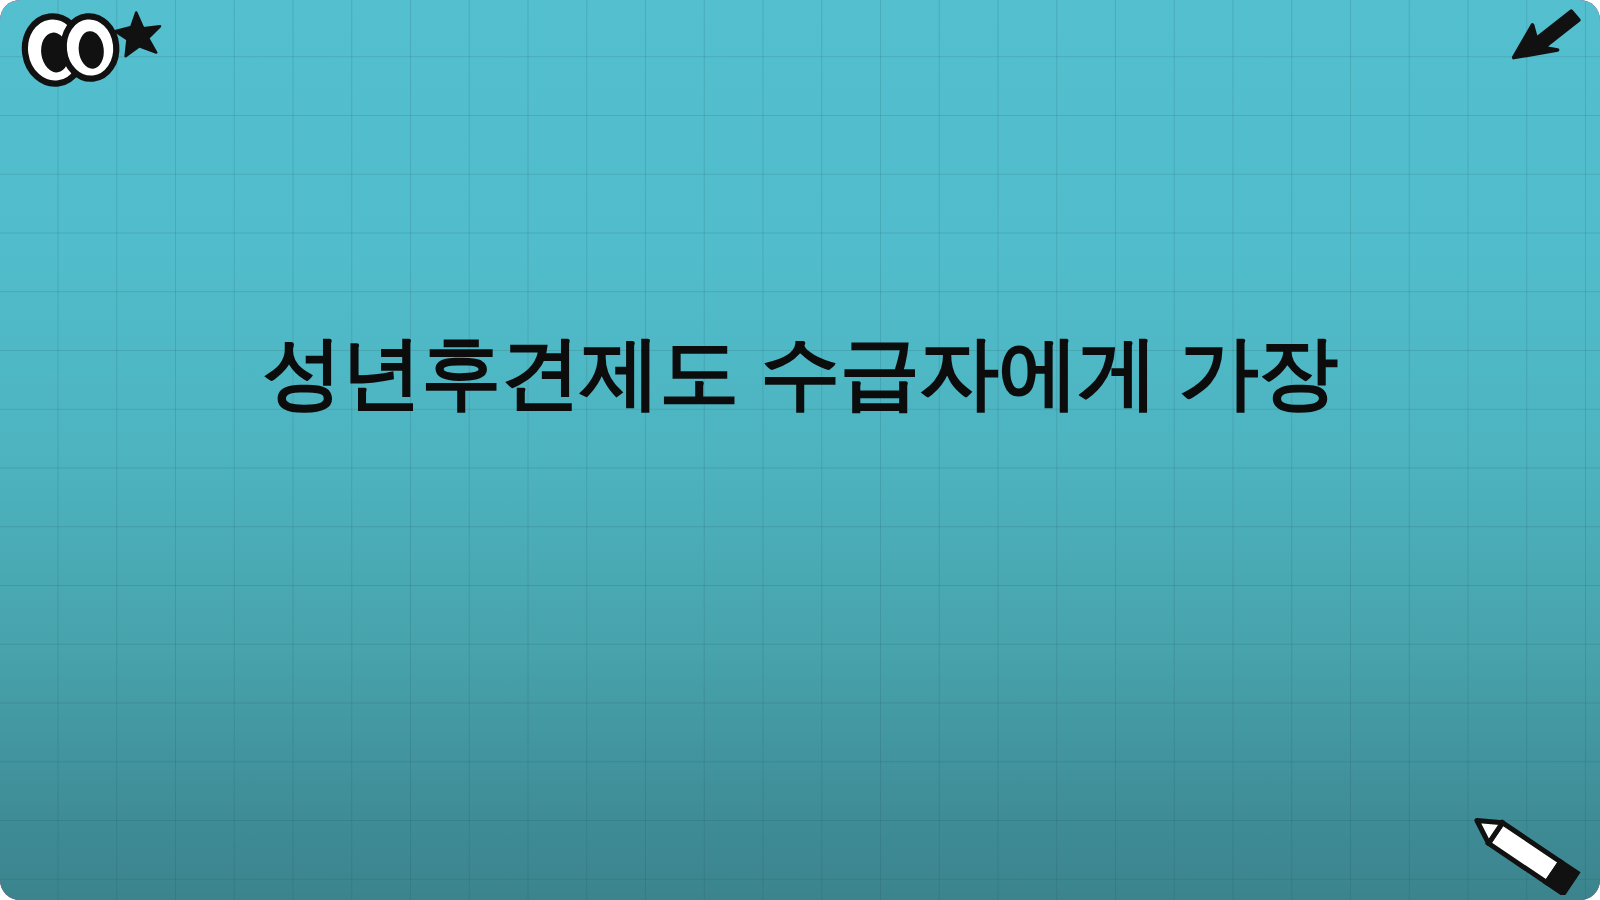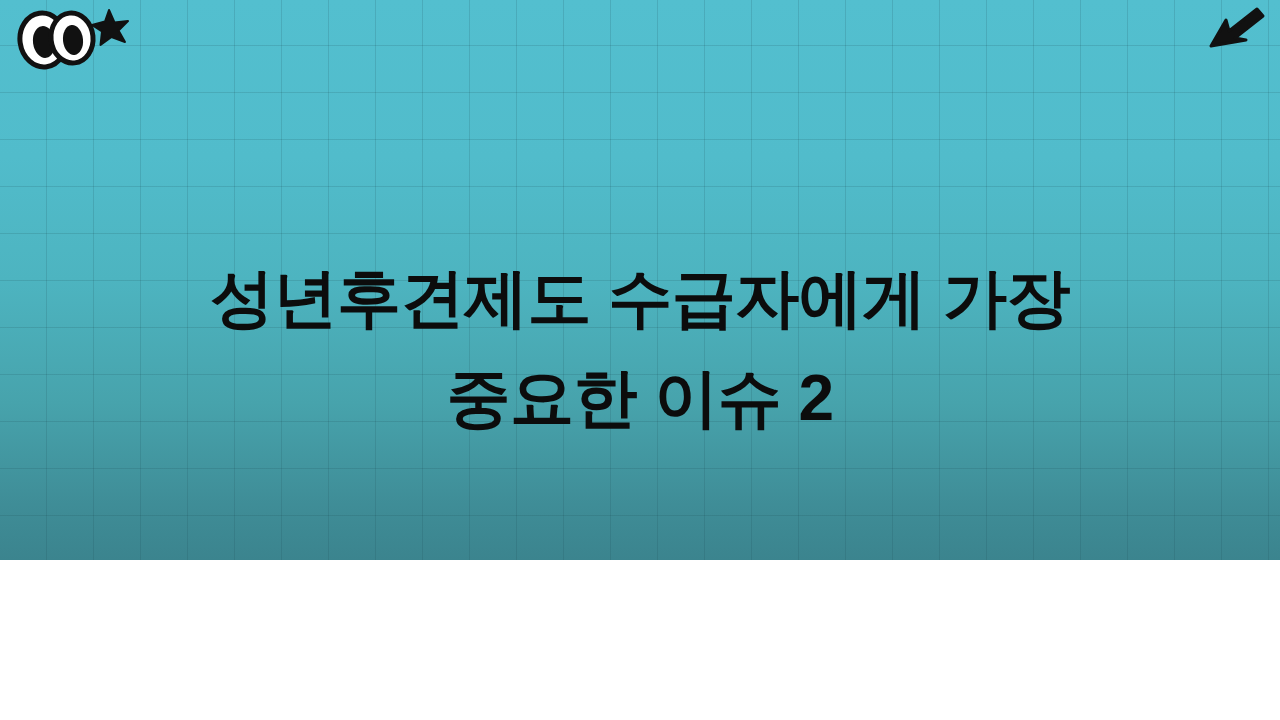--- a/index.html
+++ b/index.html
@@ -11,23 +11,24 @@
     overflow: hidden;
   }
 
   body {
     font-family: "Liberation Sans", "DejaVu Sans", sans-serif;
   }
 
   #slide {
     position: relative;
     width: 1280px;
-    height: 560px;
+    height: 720px;
     overflow: hidden;
     background-color: #be185d;
+    border-radius: 16px;
   }
 
   
   #bg-gradient {
     position: absolute;
     inset: 0;
     background: linear-gradient(to bottom,
                 #53bfcf 0%,
                 #51bccb 28%,
                 #4db4c0 50%,
@@ -136,16 +137,15 @@
 
         <path d="M26 25 L26 45 L8 35 Z" fill="#ffffff" stroke="#111111" stroke-width="4" stroke-linejoin="round"></path>
 
         <rect x="82" y="25" width="16" height="20" fill="#111111" stroke="#111111" stroke-width="4"></rect>
       </g>
     </svg>
   </div>
 
   <div id="title-block">
     <span class="title-line">성년후견제도 수급자에게 가장</span>
-    <span class="title-line">중요한 이슈 2</span>
   </div>
 
 </div>
 
 </body></html>

